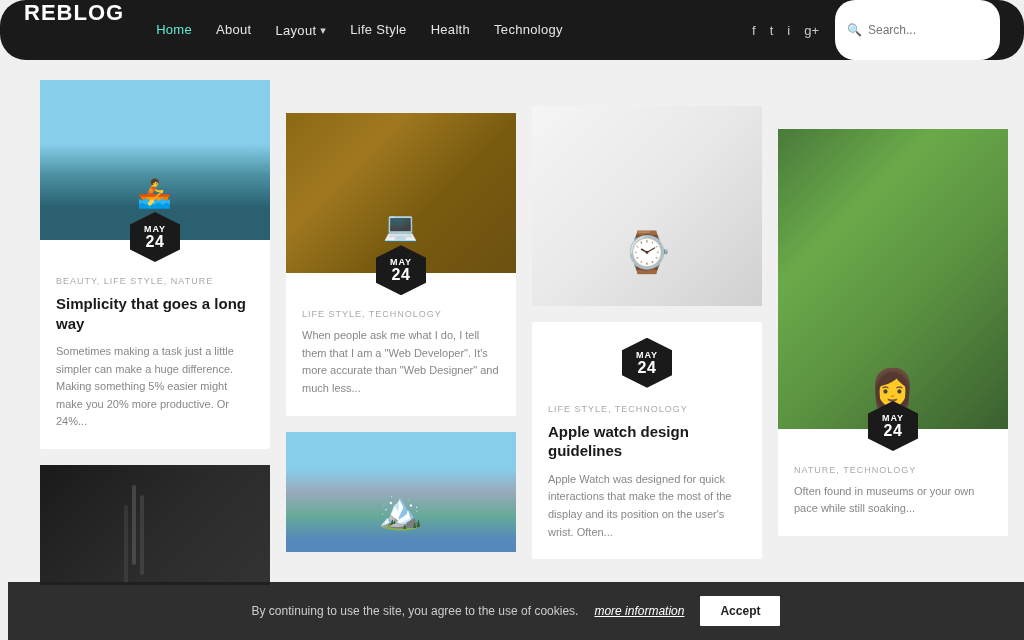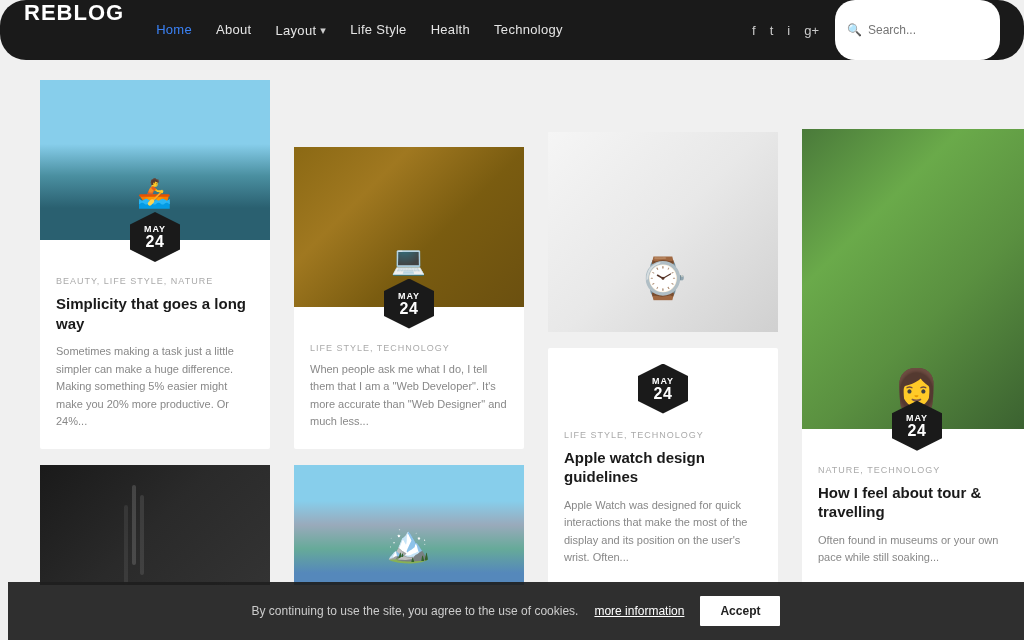--- a/index.html
+++ b/index.html
@@ -31,21 +31,21 @@
       list-style: none;
       flex: 1;
     }
     .nav-links a {
       color: #e5e5e5;
       text-decoration: none;
       font-family: sans-serif;
       font-size: 13px;
       letter-spacing: 0.3px;
     }
-    .nav-links a.active { color: #3b82f6; }
+    .nav-links a.active { color: #5eead4; }
     .nav-links .has-dropdown {
       display: flex;
       align-items: center;
       gap: 4px;
       cursor: pointer;
     }
     .nav-links .has-dropdown::after {
       content: '▾';
       color: #ccc;
       font-size: 11px;
@@ -228,41 +228,41 @@
       color: #ccc;
       display: flex;
       align-items: center;
       justify-content: center;
       padding: 14px 20px;
       gap: 16px;
       font-family: sans-serif;
       font-size: 12px;
       z-index: 100;
     }
-    .cookie-banner a { color: #fff; }
+    .cookie-banner a { color: #fff; font-style: italic; }
     .cookie-accept {
       background: #fff;
       color: #222;
       border: none;
       padding: 8px 20px;
       font-family: sans-serif;
       font-size: 12px;
       font-weight: 700;
       cursor: pointer;
       border-radius: 1px;
     }
 
     .img-wrapper {
       position: relative;
     }
     
     .columns-layout {
       display: flex;
-      gap: 24px;
-      align-items: flex-end;
+      gap: 16px;
+      align-items: center;
     }
     .col { flex: 0 0 230px; display: flex; flex-direction: column; gap: 16px; }
   </style>
 </head>
 <body>
 
 <nav>
   <div class="logo">REBLOG</div>
   <ul class="nav-links">
     <li><a href="#" class="active">Home</a></li>
@@ -358,21 +358,20 @@
       <div class="card">
         <div class="img-wrapper">
           <div class="img-placeholder img-girl" style="height: 300px;"></div>
           <div class="date-badge" style="bottom: -22px;">
             <span class="month">MAY</span>
             <span class="day">24</span>
           </div>
         </div>
         <div class="card-body">
           <div class="card-tags">NATURE, TECHNOLOGY</div>
-          <div class="card-title">How I feel about tour &amp; travelling</div>
           <div class="card-excerpt">Often found in museums or your own pace while still soaking...</div>
         </div>
       </div>
     </div>
 
   </div>
 </div>
 
 <div class="cookie-banner">
   <span>By continuing to use the site, you agree to the use of cookies.</span>

